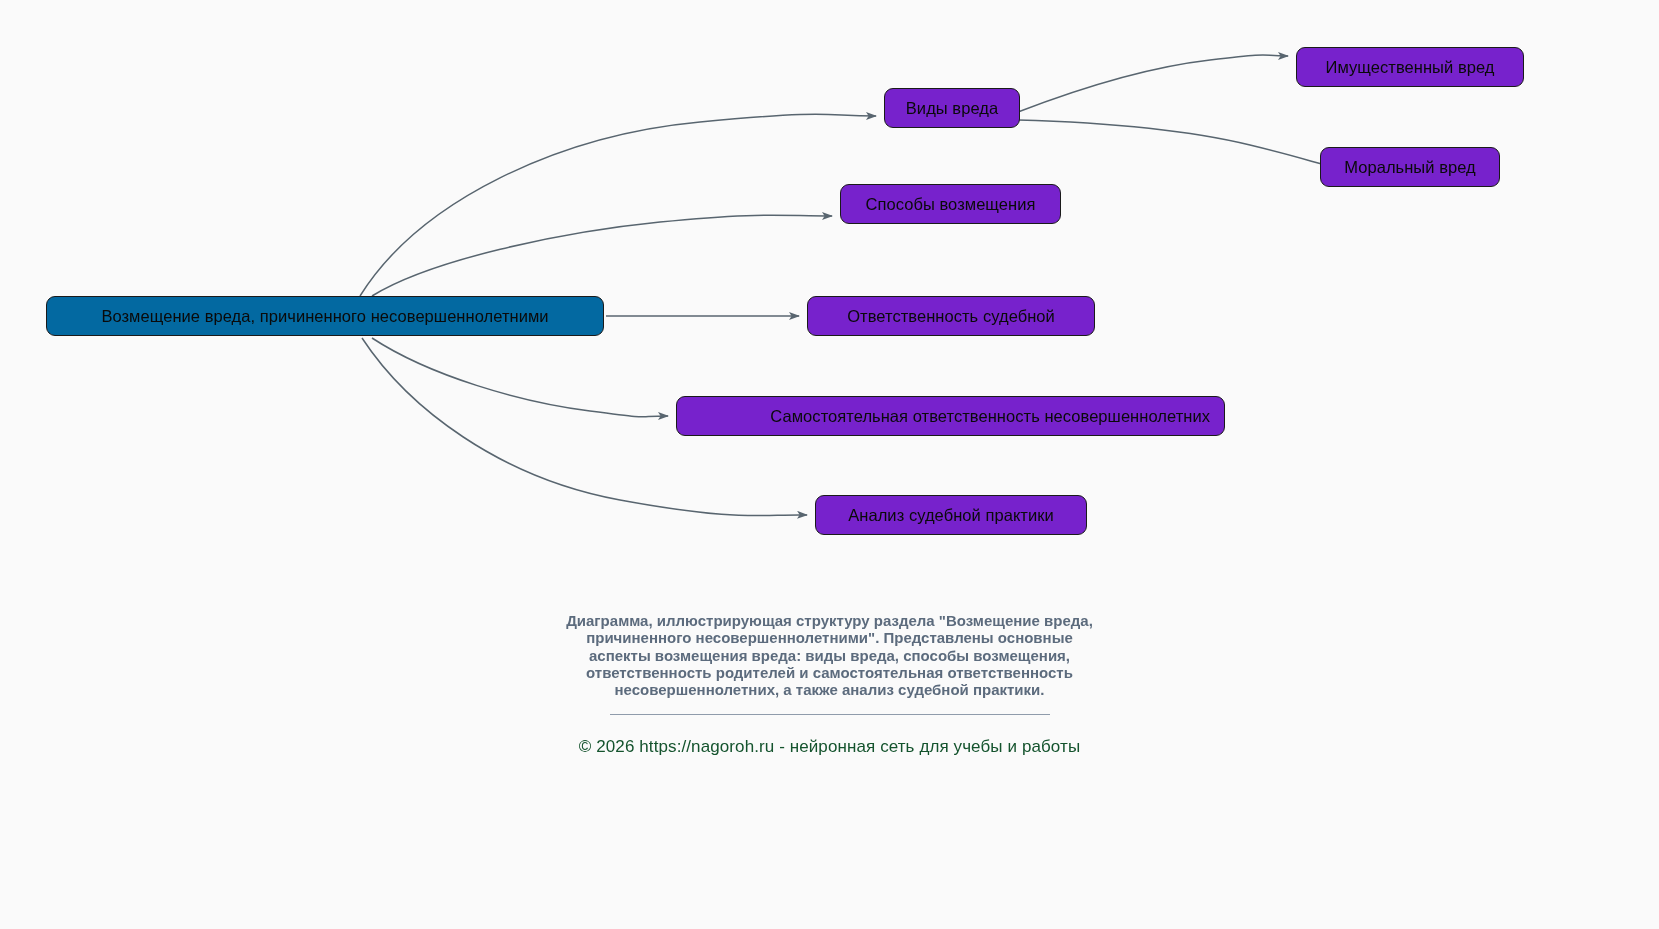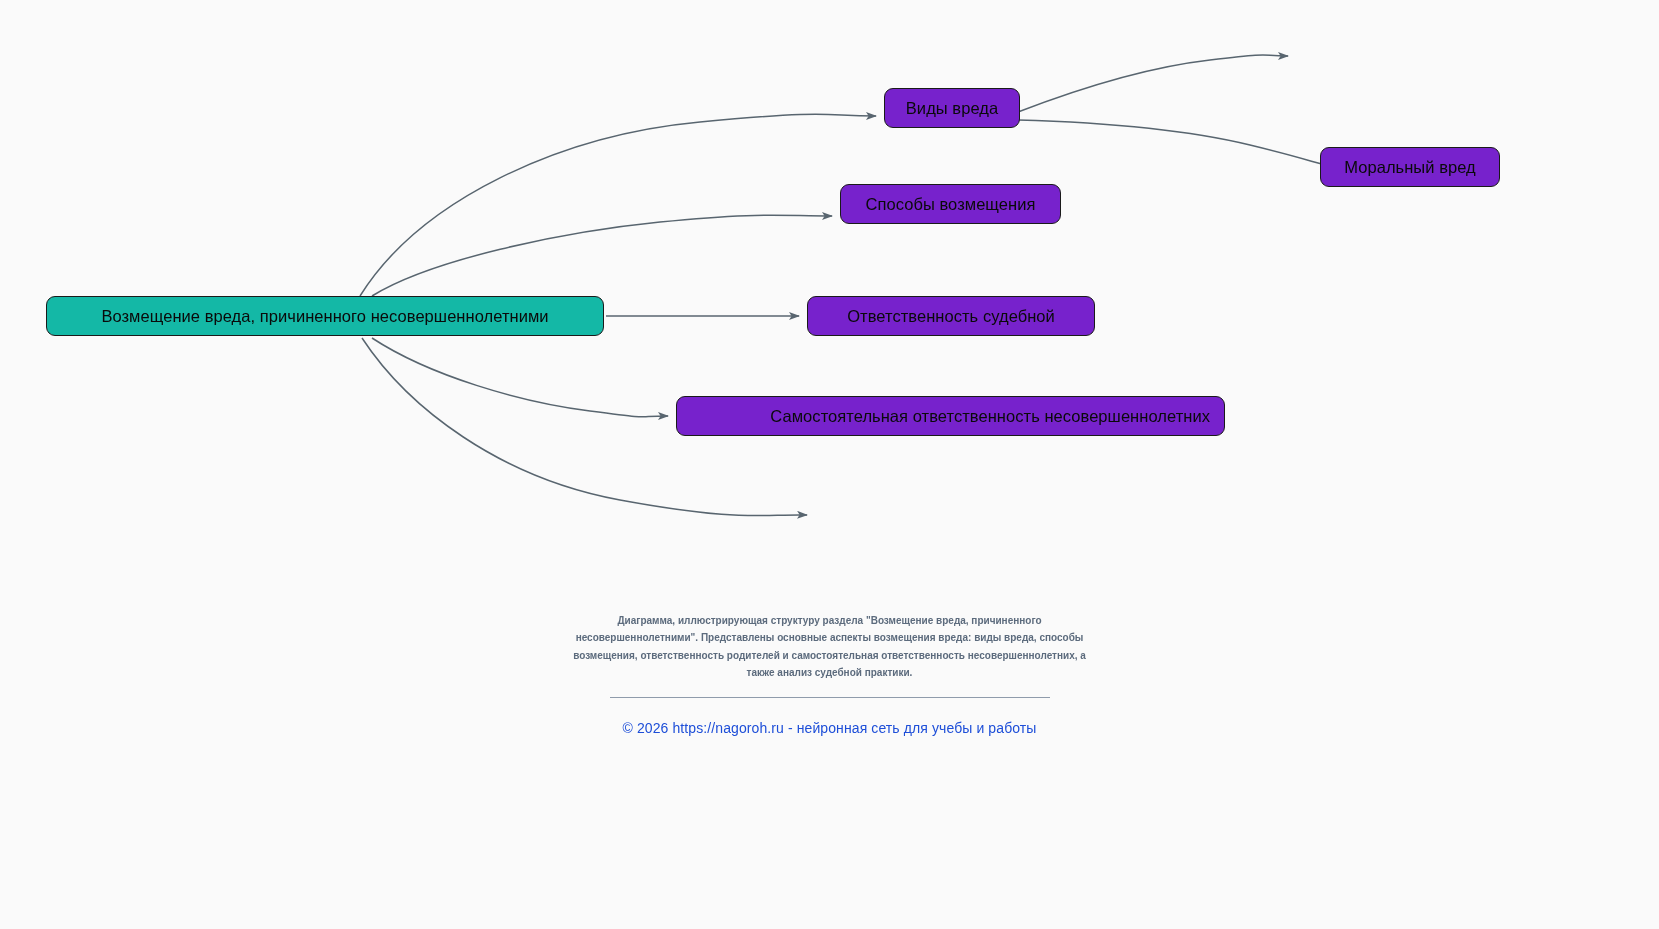--- a/index.html
+++ b/index.html
@@ -44,51 +44,51 @@
     border-radius: 9px;
     border: 1.4px solid #1a1a1a;
     font-size: 16.5px;
     color: #0a0a0a;
     white-space: nowrap;
     padding: 0 14px;
     line-height: 1;
     letter-spacing: 0.05px;
   }
   .node-root {
-    background: #14b8a6;
+    background: #0369a1;
   }
   .node-sub {
     background: #7722CC;
   }
   #caption-block {
     position: absolute;
     left: 0;
     top: 612px;
     width: 1659px;
     text-align: center;
   }
   #caption-text {
     width: 530px;
     margin: 0 auto;
-    font-size: 10px;
+    font-size: 15px;
     font-weight: bold;
     line-height: 17.3px;
     color: #5c6b7d;
     text-align: center;
   }
   #caption-rule {
     width: 440px;
     margin: 16px auto 0 auto;
     border: 0;
     border-top: 1.5px solid #8f9bab;
   }
   #footer-text {
     margin-top: 22px;
-    font-size: 14px;
-    color: #1d4ed8;
+    font-size: 17px;
+    color: #14532d;
     text-align: center;
     letter-spacing: 0.1px;
   }
 </style>
 </head>
 <body>
 
 <div id="page">
 
   <div id="diagram-area">
@@ -111,37 +111,43 @@
     </svg>
 
     <div class="node node-root" style="left:46px; top:296px; width:558px; height:40px;">
       <span>Возмещение вреда, причиненного несовершеннолетними</span>
     </div>
 
     <div class="node node-sub" style="left:884px; top:88px; width:136px; height:40px;">
       <span>Виды вреда</span>
     </div>
 
+    <div class="node node-sub" style="left:1296px; top:47px; width:228px; height:40px;">
+      <span>Имущественный вред</span>
+    </div>
 
     <div class="node node-sub" style="left:1320px; top:147px; width:180px; height:40px;">
       <span>Моральный вред</span>
     </div>
 
     <div class="node node-sub" style="left:840px; top:184px; width:221px; height:40px;">
       <span>Способы возмещения</span>
     </div>
 
     <div class="node node-sub" style="left:807px; top:296px; width:288px; height:40px;">
       <span>Ответственность судебной</span>
     </div>
 
     <div class="node node-sub" style="left:676px; top:396px; width:549px; height:40px;justify-content:flex-end;">
       <span>Самостоятельная ответственность несовершеннолетних</span>
     </div>
 
+    <div class="node node-sub" style="left:815px; top:495px; width:272px; height:40px;">
+      <span>Анализ судебной практики</span>
+    </div>
 
   </div>
 
   <div id="caption-block">
     <div id="caption-text">Диаграмма, иллюстрирующая структуру раздела "Возмещение вреда, причиненного несовершеннолетними". Представлены основные аспекты возмещения вреда: виды вреда, способы возмещения, ответственность родителей и самостоятельная ответственность несовершеннолетних, а также анализ судебной практики.</div>
     <hr id="caption-rule">
     <div id="footer-text">© 2026 https://nagoroh.ru - нейронная сеть для учебы и работы</div>
   </div>
 
 </div>

